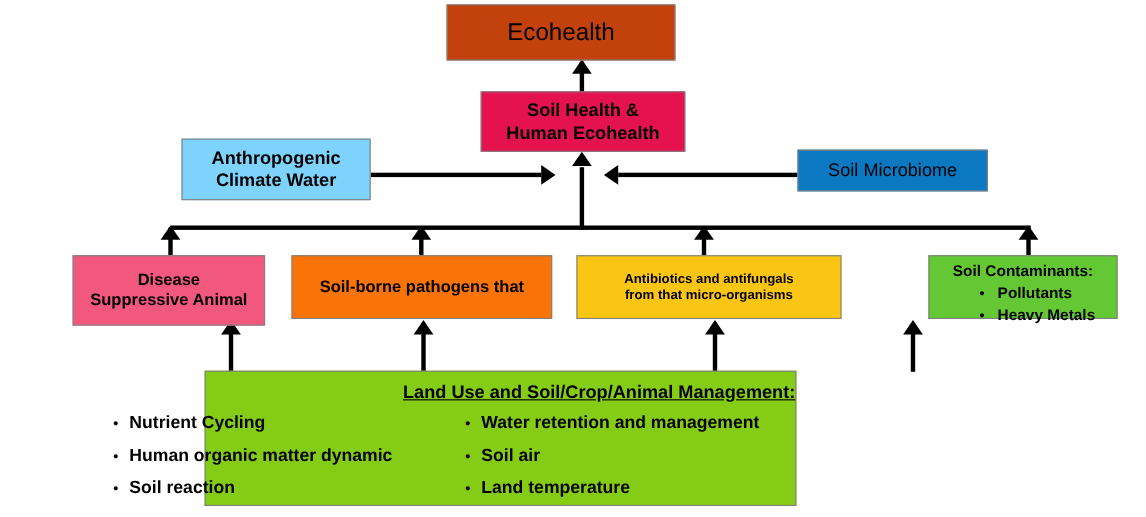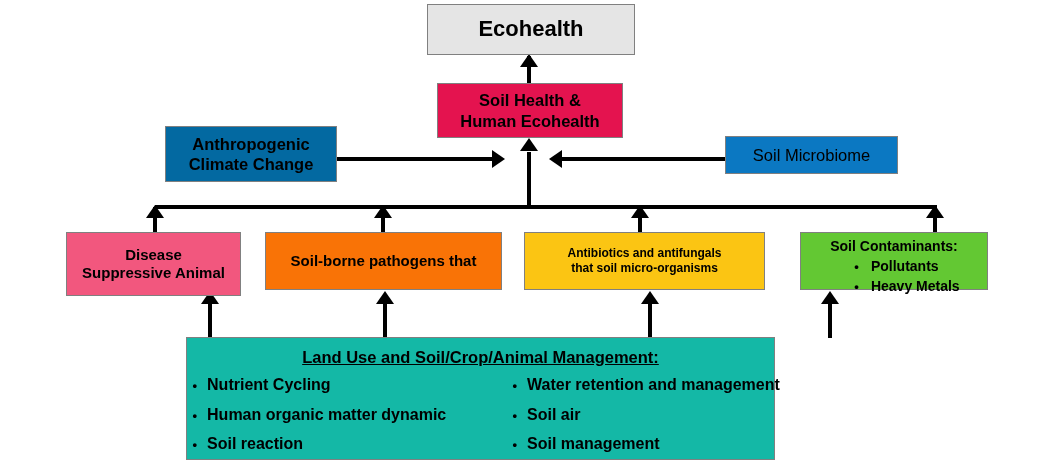--- a/index.html
+++ b/index.html
@@ -28,33 +28,33 @@
     color: #000000;
     font-weight: bold;
     text-align: center;
     line-height: 1.22;
     z-index: 3;
   }
   .node .line { display: block; white-space: nowrap; }
 
   
   #node-ecohealth {
-    left: 427px; top: 4px; width: 208px; height: 51px;
-    background: #e5e5e5;
+    left: 406px; top: 4px; width: 208px; height: 51px;
+    background: #c2410c;
     font-size: 22px;
-    font-weight: bold;
+    font-weight: normal;
   }
   #node-soil-health {
     left: 437px; top: 83px; width: 186px; height: 55px;
     background: #e4134f;
     font-size: 16.5px;
   }
   #node-climate {
     left: 165px; top: 126px; width: 172px; height: 56px;
-    background: #0369a1;
+    background: #7dd3fc;
     font-size: 16.5px;
   }
   #node-microbiome {
     left: 725px; top: 136px; width: 173px; height: 38px;
     background: #0b78c2;
     font-size: 16.5px;
     font-weight: normal;
   }
   #node-disease {
     left: 66px; top: 232px; width: 175px; height: 64px;
@@ -65,32 +65,32 @@
     left: 265px; top: 232px; width: 237px; height: 58px;
     background: #f97306;
     font-size: 15px;
   }
   #node-antibiotics {
     left: 524px; top: 232px; width: 241px; height: 58px;
     background: #fbc513;
     font-size: 12px;
   }
   #node-contaminants {
-    left: 800px; top: 232px; width: 188px; height: 58px;
+    left: 844px; top: 232px; width: 172px; height: 58px;
     background: #63c833;
     font-size: 14px;
     justify-content: flex-start;
     padding-top: 5px;
   }
   #node-landuse {
-    left: 186px; top: 337px; width: 589px; height: 123px;
-    background: #14b8a6;
+    left: 186px; top: 337px; width: 538px; height: 123px;
+    background: #84cc16;
     font-size: 16px;
     justify-content: flex-start;
-    align-items: center;
+    align-items: flex-end;
     padding: 9px 0 0 0;
   }
 
   
   .bullet-row {
     display: flex;
     align-items: baseline;
     gap: 10px;
     text-align: left;
     white-space: nowrap;
@@ -204,39 +204,39 @@
     <span class="line">Ecohealth</span>
   </div>
 
   <div class="node" id="node-soil-health">
     <span class="line">Soil Health &amp;</span>
     <span class="line">Human Ecohealth</span>
   </div>
 
   <div class="node" id="node-climate">
     <span class="line">Anthropogenic</span>
-    <span class="line">Climate Change</span>
+    <span class="line">Climate Water</span>
   </div>
 
   <div class="node" id="node-microbiome">
     <span class="line">Soil Microbiome</span>
   </div>
 
   <div class="node" id="node-disease">
     <span class="line">Disease</span>
     <span class="line">Suppressive Animal</span>
   </div>
 
   <div class="node" id="node-pathogens">
     <span class="line">Soil-borne pathogens that</span>
   </div>
 
   <div class="node" id="node-antibiotics">
     <span class="line">Antibiotics and antifungals</span>
-    <span class="line">that soil micro-organisms</span>
+    <span class="line">from that micro-organisms</span>
   </div>
 
   <div class="node" id="node-contaminants">
     <span class="line">Soil Contaminants:</span>
     <div class="bullet-list">
       <div class="bullet-row">
         <span class="bullet-dot">•</span>
         <span>Pollutants</span>
       </div>
       <div class="bullet-row">
@@ -267,19 +267,19 @@
         <div class="bullet-row">
           <span class="bullet-dot">•</span>
           <span>Water retention and management</span>
         </div>
         <div class="bullet-row">
           <span class="bullet-dot">•</span>
           <span>Soil air</span>
         </div>
         <div class="bullet-row">
           <span class="bullet-dot">•</span>
-          <span>Soil management</span>
+          <span>Land temperature</span>
         </div>
       </div>
     </div>
   </div>
 
 </div>
 
 </body></html>

